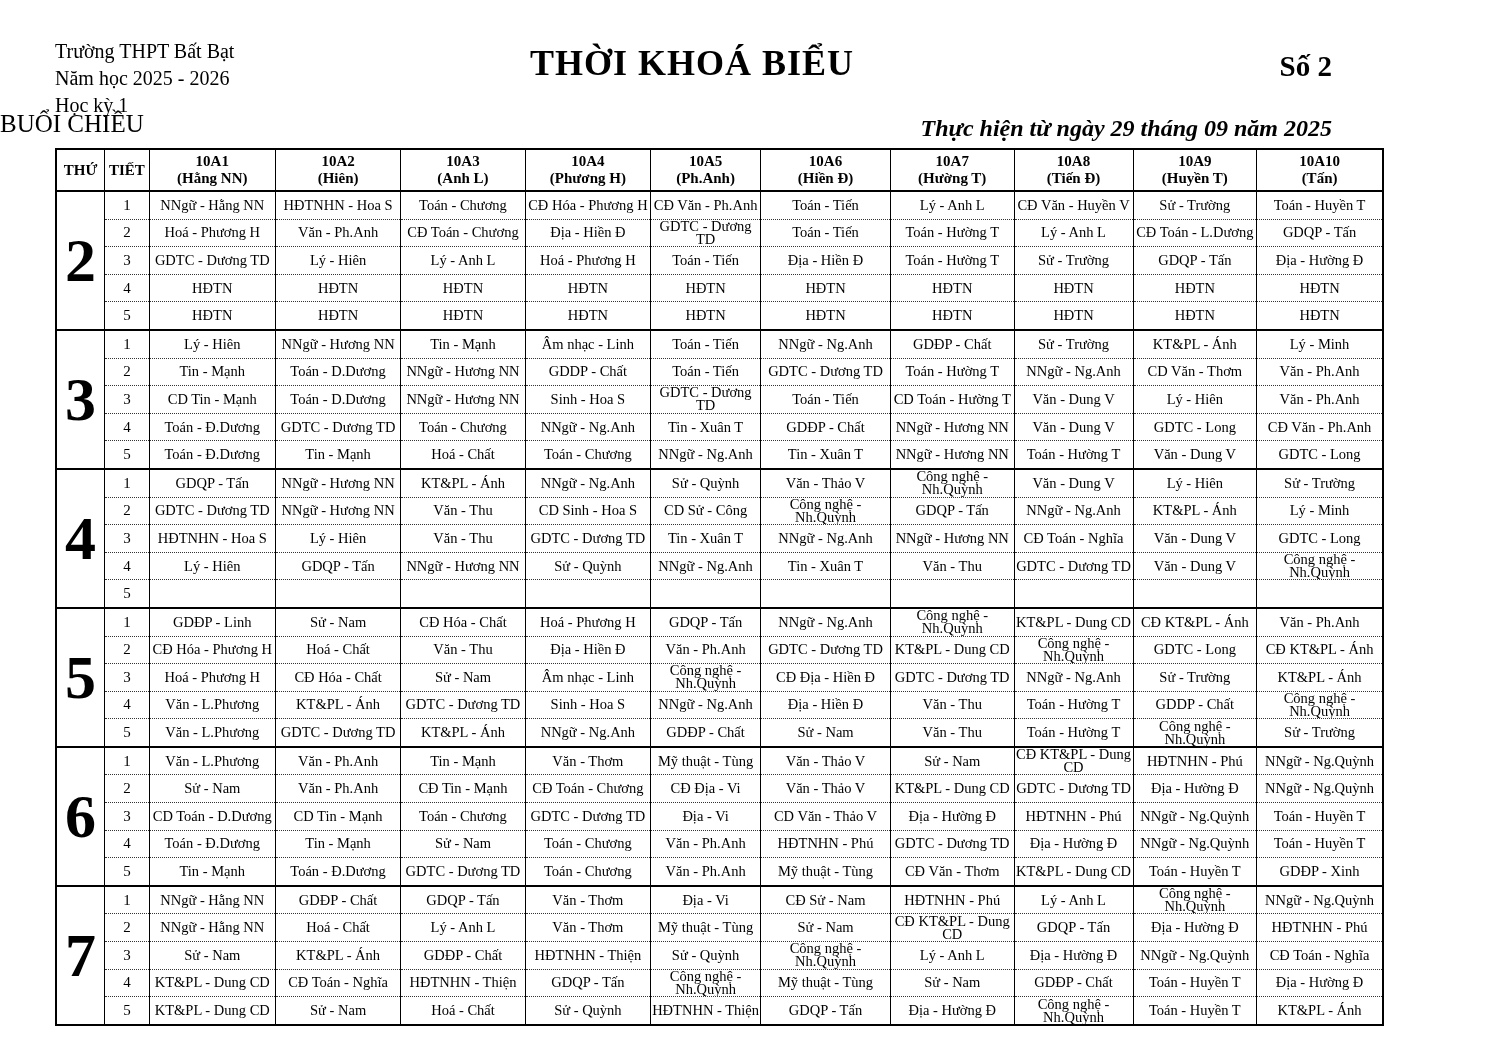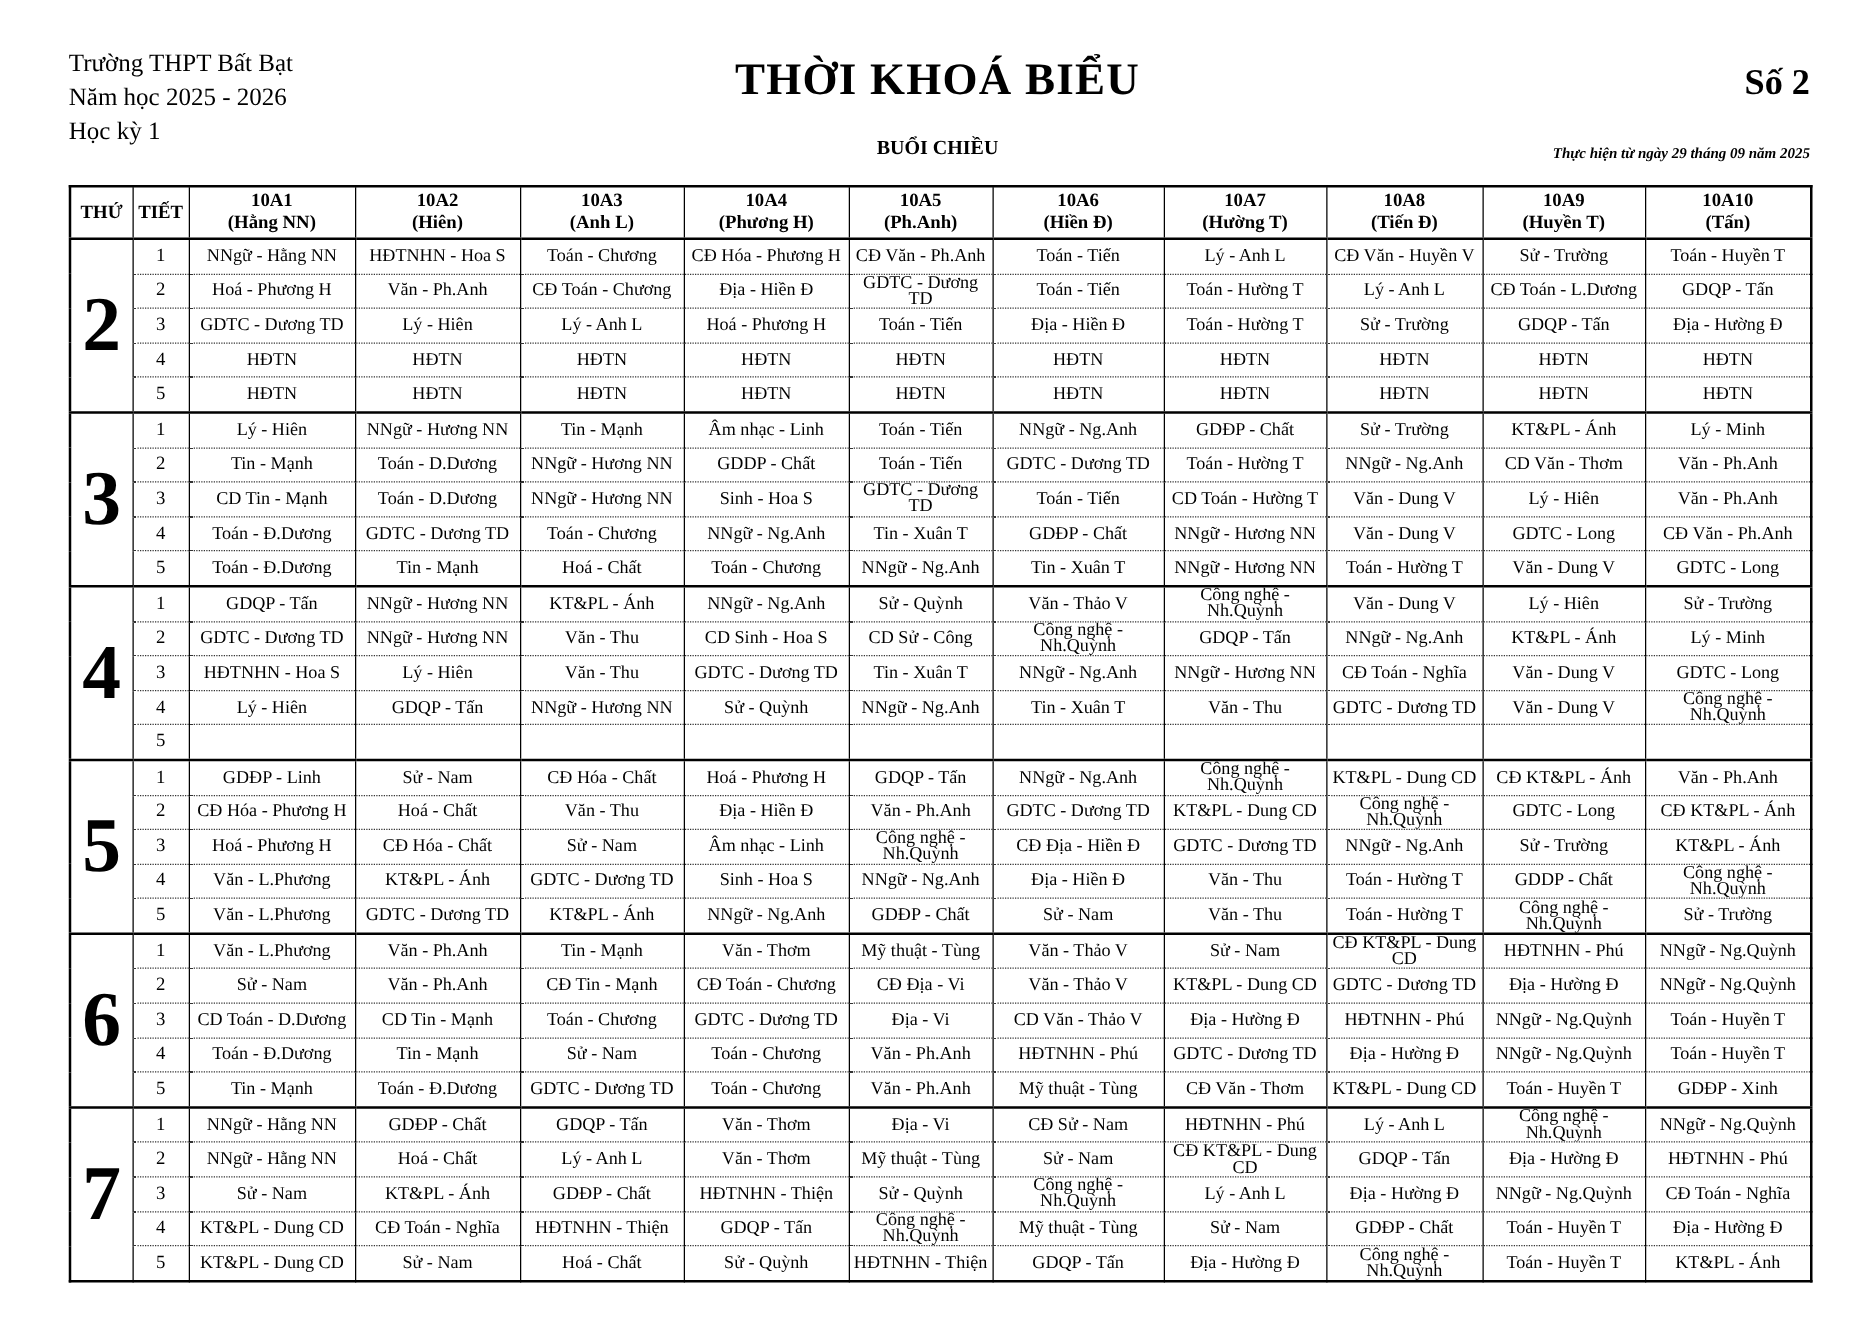--- a/index.html
+++ b/index.html
@@ -1,26 +1,26 @@
 <!DOCTYPE html>
 <html><head>
 <meta charset="utf-8">
 <style>
   html,body{margin:0;padding:0;background:#fff;}
-  .page{position:relative;width:1500px;height:1061px;background:#fff;
+  .page{position:relative;width:1384px;height:1061px;background:#fff;
         font-family:"Liberation Serif","DejaVu Serif",serif;color:#000;overflow:hidden;}
 
   
   .hdr-left{position:absolute;left:55px;top:38px;font-size:20px;line-height:27px;}
   .hdr-title{position:absolute;left:0;right:0;top:42px;text-align:center;
              font-size:36px;font-weight:bold;letter-spacing:1px;}
-  .hdr-session{position:absolute;left:0;right:0;top:110px;text-align:center;
-               font-size:16px;font-weight:bold;}
+  .hdr-session{position:absolute;left:0;right:0;top:110px;
+               font-size:25px;font-weight:normal;}
   .hdr-no{position:absolute;right:52px;top:50px;font-size:29px;font-weight:bold;}
-  .hdr-note{position:absolute;right:52px;top:115px;font-size:12px;font-weight:bold;font-style:italic;}
+  .hdr-note{position:absolute;right:52px;top:115px;font-size:24px;font-weight:bold;font-style:italic;}
 
   
   .tkb{position:absolute;left:55px;top:148px;border-collapse:collapse;table-layout:fixed;
        border:2.5px solid #000;}
   .tkb th,.tkb td{border-left:1.5px solid #000;border-top:1px dotted #333;
                   text-align:center;vertical-align:middle;padding:0 1px;
                   font-size:14.5px;line-height:13px;height:26.6px;overflow:hidden;}
   .tkb thead th{font-weight:bold;font-size:15px;line-height:17px;height:40px;
                 border-top:none;border-bottom:2.5px solid #000;}
   .tkb tr.day-start td{border-top:2.5px solid #000;}

